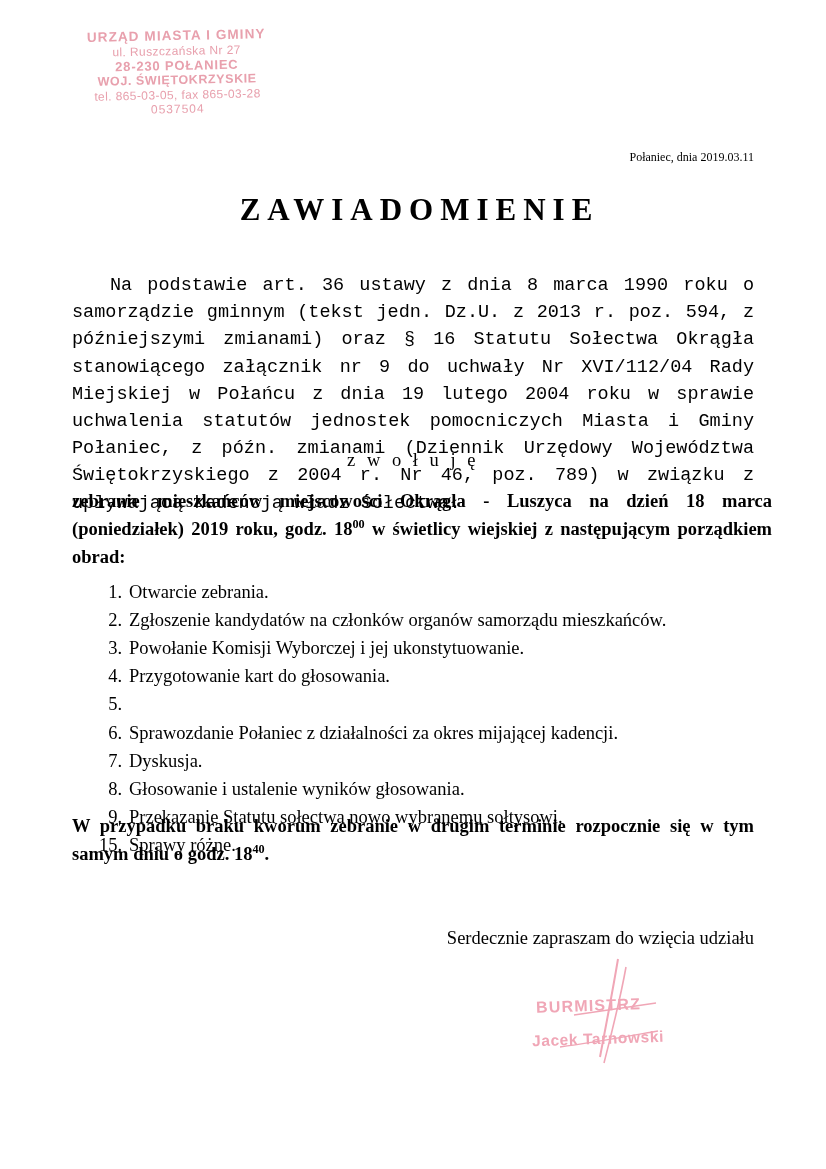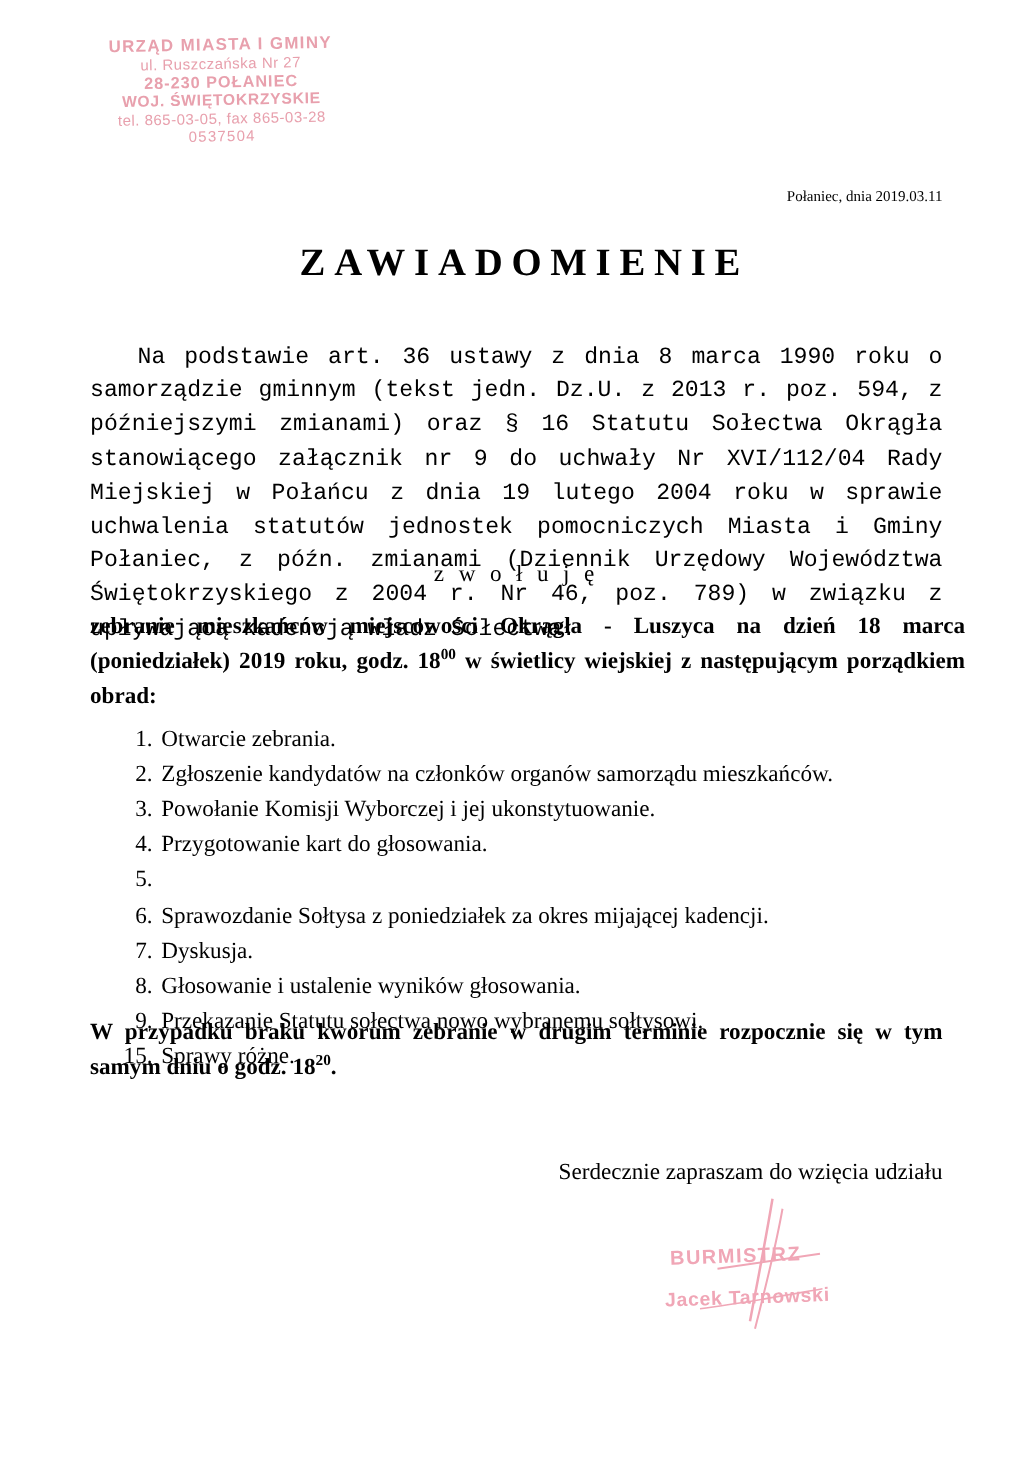--- a/index.html
+++ b/index.html
@@ -216,42 +216,42 @@
     </div>
     <div class="row">
       <span class="num">4.</span>
       <span class="txt">Przygotowanie kart do głosowania.</span>
     </div>
     <div class="row">
       <span class="num">5.</span>
     </div>
     <div class="row">
       <span class="num">6.</span>
-      <span class="txt">Sprawozdanie Sołtysa z poniedziałek za okres mijającej kadencji.</span>
+      <span class="txt">Sprawozdanie Połaniec z działalności za okres mijającej kadencji.</span>
     </div>
     <div class="row">
       <span class="num">7.</span>
       <span class="txt">Dyskusja.</span>
     </div>
     <div class="row">
       <span class="num">8.</span>
       <span class="txt">Głosowanie i ustalenie wyników głosowania.</span>
     </div>
     <div class="row">
       <span class="num">9.</span>
       <span class="txt">Przekazanie Statutu sołectwa nowo wybranemu sołtysowi.</span>
     </div>
     <div class="row">
       <span class="num">15.</span>
       <span class="txt">Sprawy różne.</span>
     </div>
   </div>
 
   <div class="quorum">
-    <span>W przypadku braku kworum zebranie w drugim terminie rozpocznie się w tym samym dniu o godz. 18</span><sup>20</sup><span>.</span>
+    <span>W przypadku braku kworum zebranie w drugim terminie rozpocznie się w tym samym dniu o godz. 18</span><sup>40</sup><span>.</span>
   </div>
 
   <div class="closing">Serdecznie zapraszam do wzięcia udziału</div>
 
   <div class="signature">
     <svg width="250" height="120" viewBox="0 0 250 120">
       <path d="M118 4 C 112 40, 106 70, 100 102" stroke="#f0a6b6" stroke-width="2" fill="none"></path>
       <path d="M126 12 C 120 46, 112 76, 104 108" stroke="#f0a6b6" stroke-width="1.6" fill="none"></path>
       <path d="M74 60 C 100 56, 130 52, 156 48" stroke="#f0a6b6" stroke-width="1.6" fill="none"></path>
       <path d="M60 92 C 92 88, 124 82, 158 76" stroke="#f0a6b6" stroke-width="1.3" fill="none"></path>

